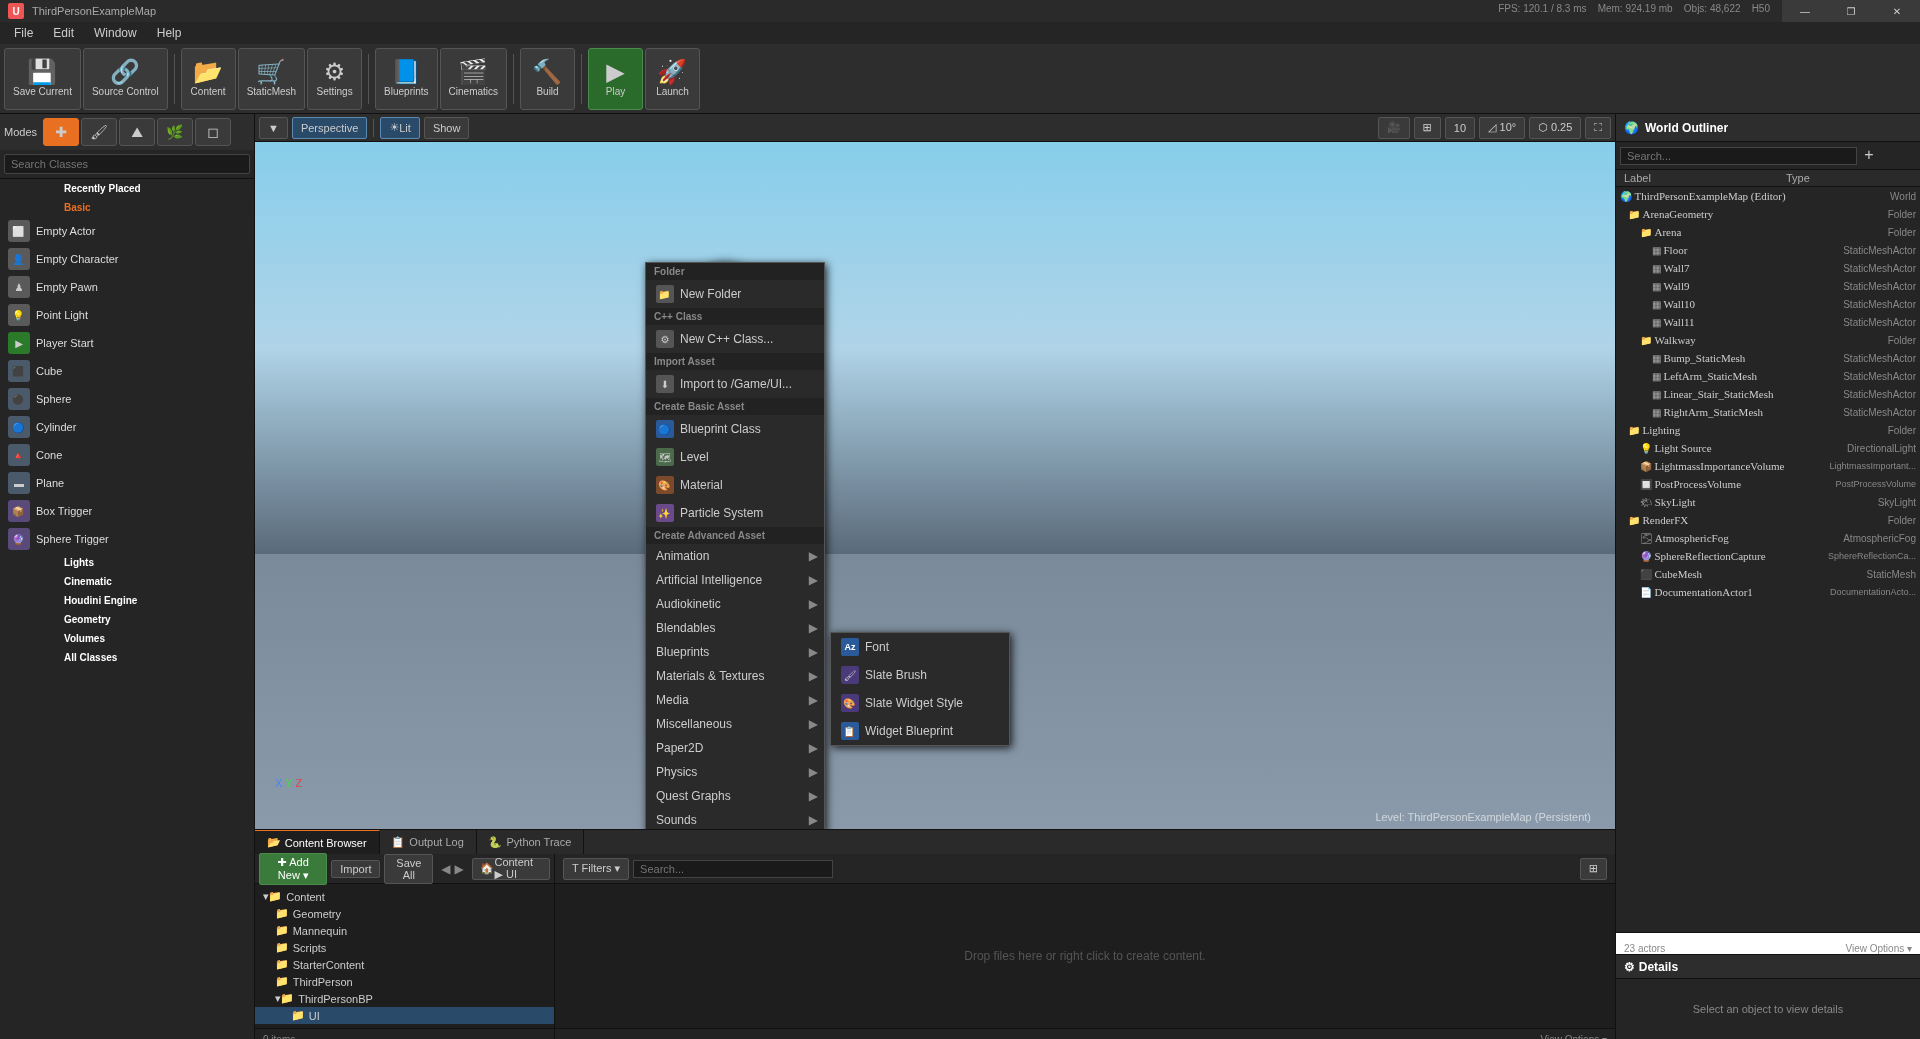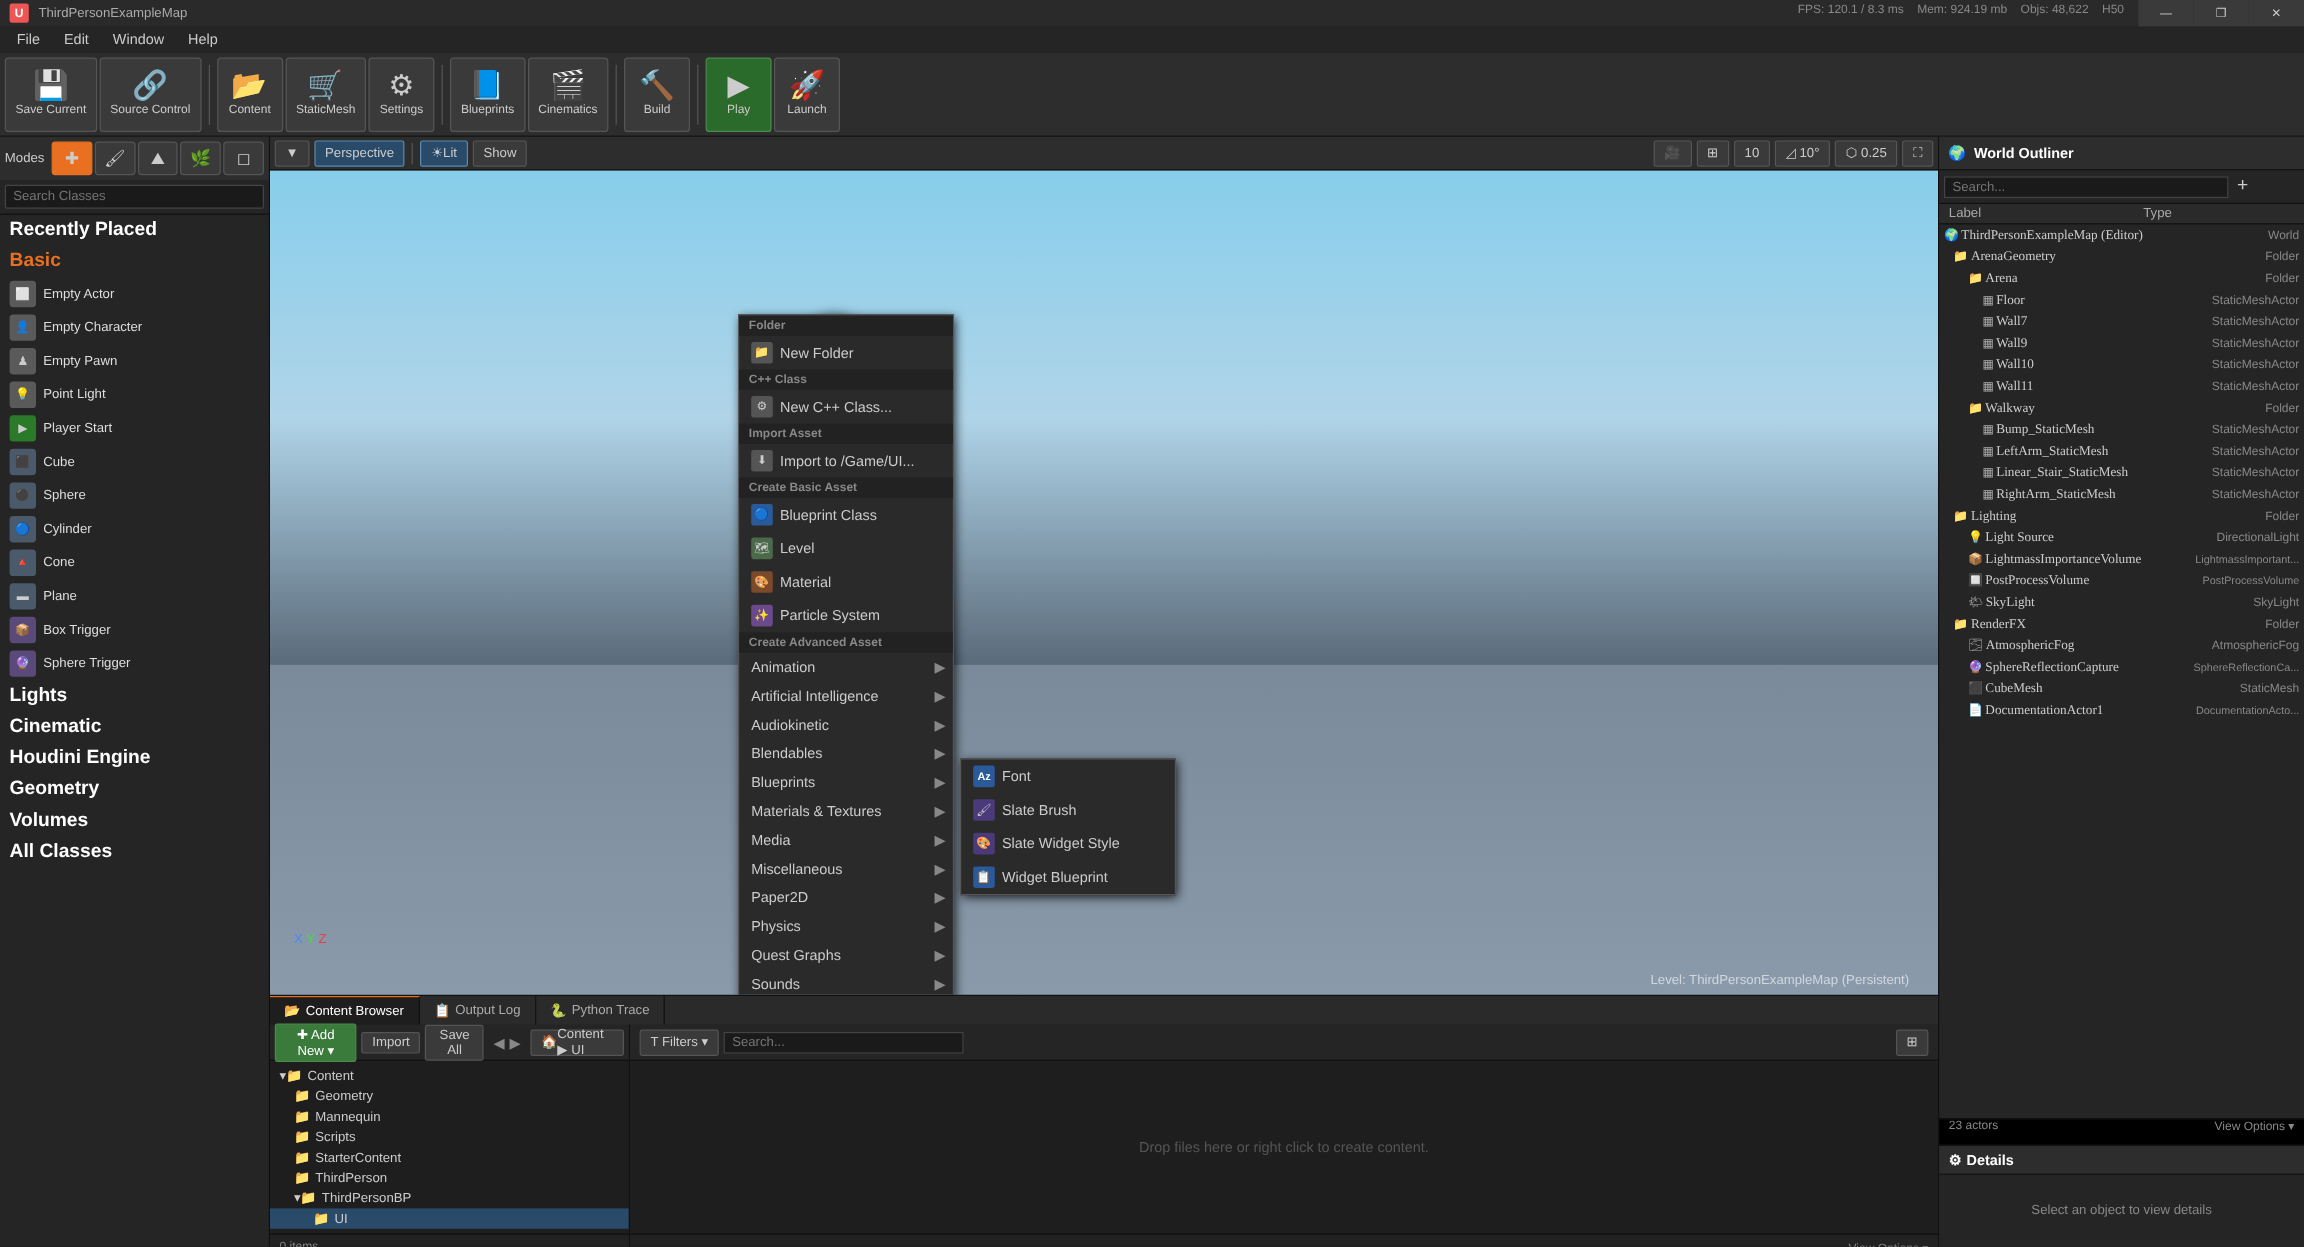--- a/index.html
+++ b/index.html
@@ -106,21 +106,21 @@
 
     
     #main-layout {
       display: flex;
       width: 100%;
       height: calc(1039px - 22px - 22px - 70px);
     }
 
     
     #left-panel {
-      width: 225px;
+      width: 255px;
       background: #252525;
       border-right: 1px solid #111;
       display: flex;
       flex-direction: column;
       flex-shrink: 0;
     }
     #modes-bar {
       height: 36px;
       background: #2d2d2d;
       display: flex;
@@ -146,25 +146,26 @@
       width: 100%;
       background: #1a1a1a;
       border: 1px solid #444;
       color: #ccc;
       padding: 3px 6px;
       font-size: 11px;
       border-radius: 2px;
     }
 
     .left-category {
-      padding: 4px 8px;
+      padding: 4px 20px;
       color: #fff;
-      font-size: 16px;
+      font-size: 10px;
       font-weight: bold;
       cursor: pointer;
+      margin-left: 44px;
     }
 
     .class-item {
       display: flex; align-items: center;
       padding: 3px 8px;
       gap: 6px;
       cursor: pointer;
     }
     .class-icon {
       width: 22px; height: 22px;
@@ -461,23 +462,23 @@
       padding: 1px 4px;
       cursor: pointer;
       min-height: 18px;
     }
     .ot-icon { font-size: 10px; margin-right: 2px; color: #aaa; }
     .ot-label { flex: 1; color: #ccc; font-family: Liberation Serif, serif; }
     .ot-type { width: 120px; color: #888; font-size: 10px; text-align: right; }
 
     #outliner-footer {
       height: 22px;
-      background: #000000;
-      display: flex;
-      align-items: flex-start;
+      background: #ffffff;
+      display: flex;
+      align-items: flex-end;
       padding: 0 8px;
       font-size: 10px;
       color: #888;
       border-top: 1px solid #111;
       gap: 4px;
     }
 
     #details-panel {
       border-top: 1px solid #111;
       background: #252525;

